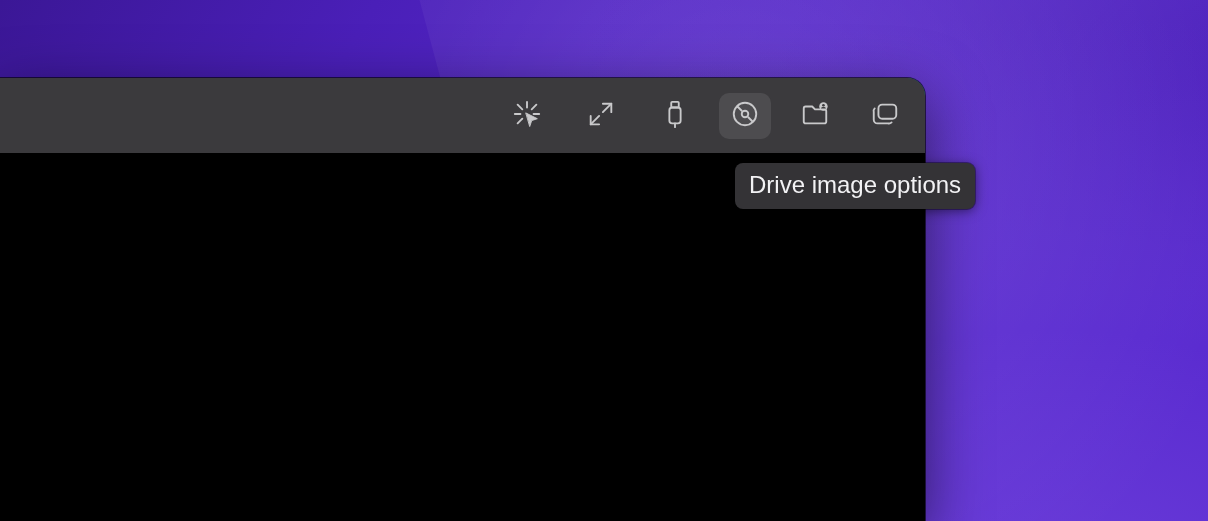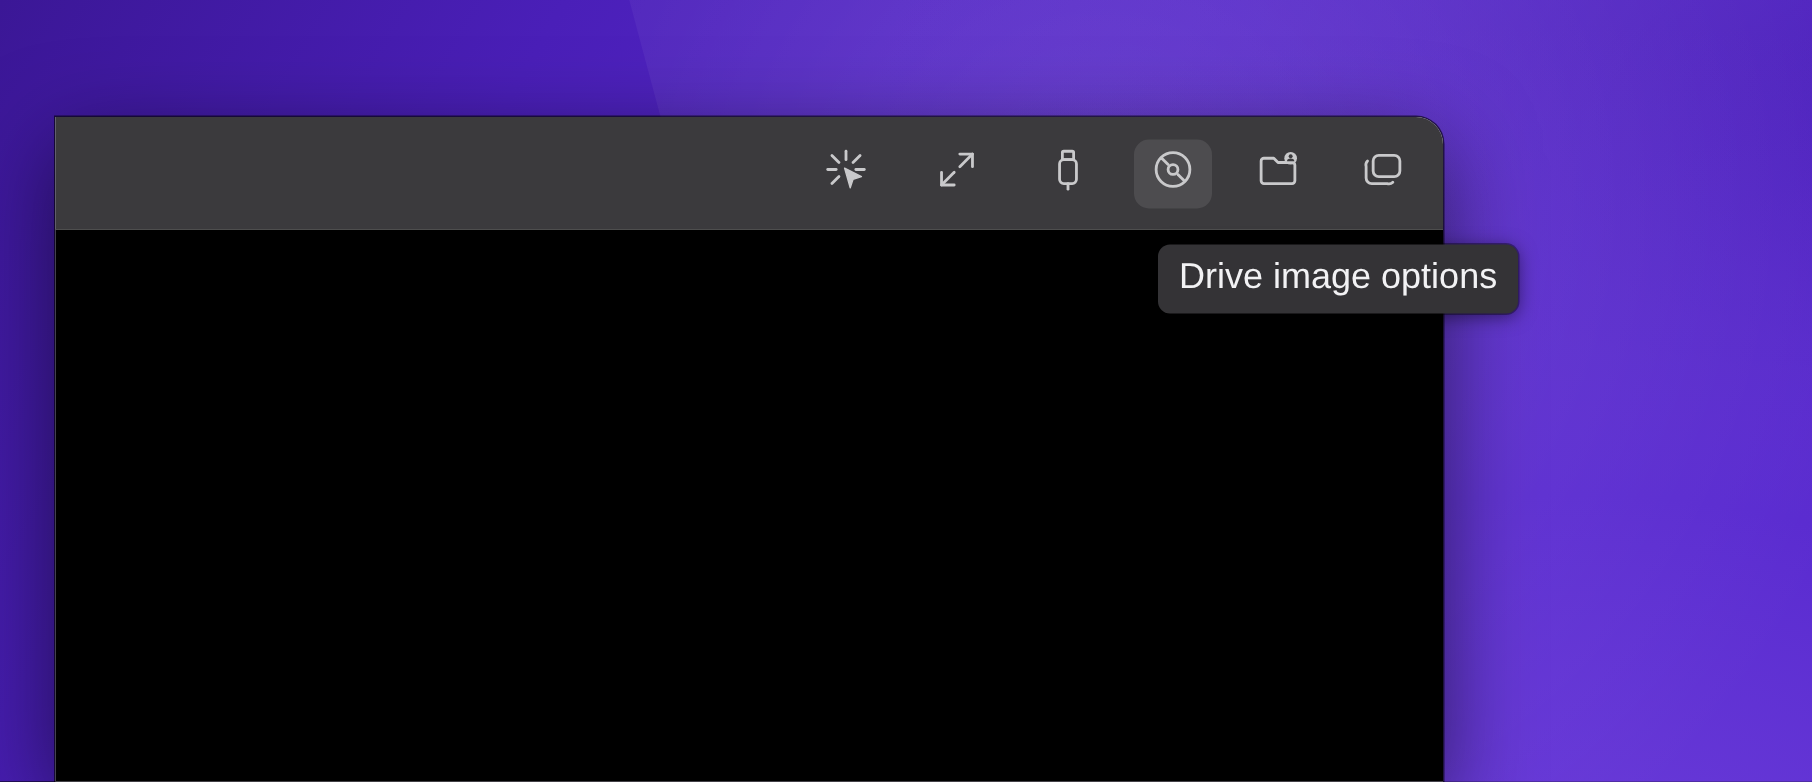--- a/index.html
+++ b/index.html
@@ -33,25 +33,24 @@
     transform: rotate(-15deg);
     pointer-events:none;
   }
 
   .app-window {
     position: absolute;
     left: 0;
     top: 78px;
     width: 925px;
     height: 443px; 
-    background: #ffffff;
+    background: #0f766e;
     border-top-right-radius: 18px;
     box-shadow: 0 18px 60px rgba(0,0,0,0.55), 0 0 0 1px rgba(0,0,0,0.6);
     overflow: visible;
-    margin-left: 37px;
   }
 
   .titlebar {
     position: absolute;
     top: 0;
     left: 0;
     right: 0;
     height: 75px;
     background: #3b3a3d;
     border-top-right-radius: 18px;

